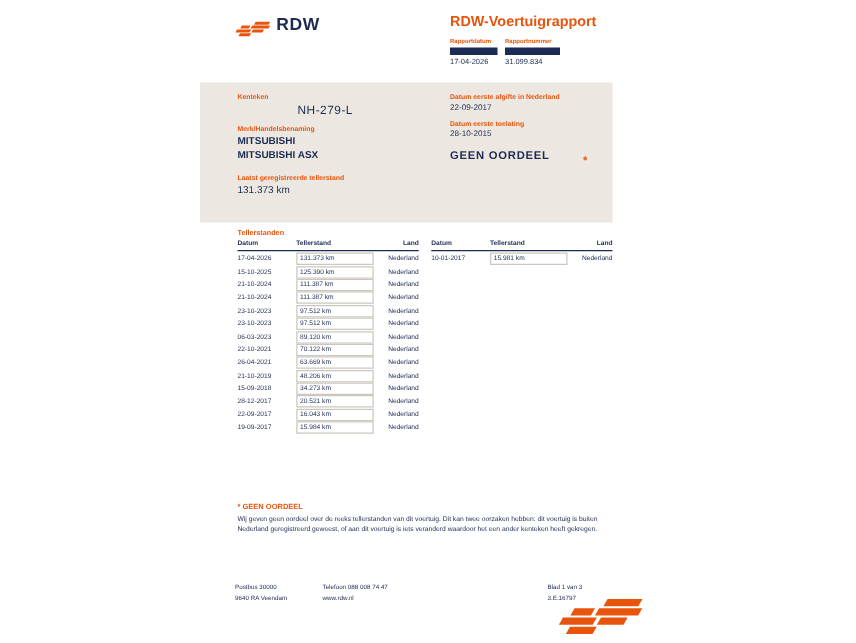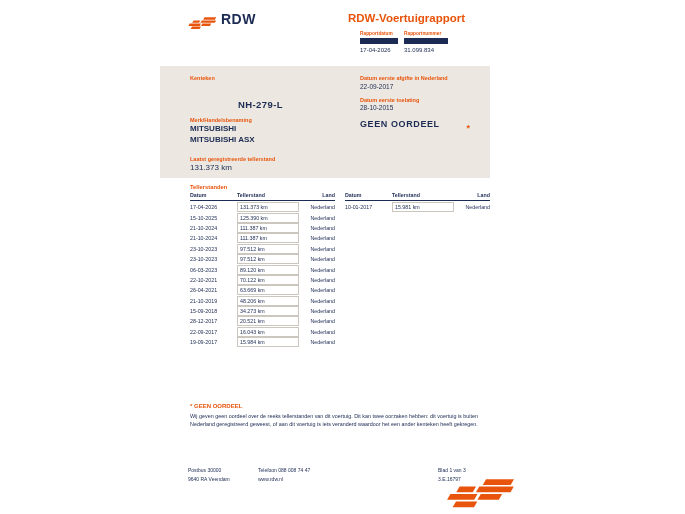--- a/index.html
+++ b/index.html
@@ -3,38 +3,38 @@
 <meta charset="utf-8">
 <style>
   html,body{margin:0;padding:0;background:#ffffff;}
   .page{position:relative;width:685px;height:514px;background:#ffffff;
         font-family:"Liberation Sans", sans-serif;overflow:hidden;color:#1C2B53;}
 
   
   .logo-stripes{position:absolute;left:172px;top:10px;width:48px;height:27px;}
   .logo-text{position:absolute;left:221px;top:11px;font-size:14px;font-weight:bold;
              color:#1C2B53;letter-spacing:0.5px;}
-  .report-title{position:absolute;left:348px;top:12px;font-size:11.5px;font-weight:bold;
+  .report-title{position:absolute;left:360px;top:12px;font-size:11.5px;font-weight:bold;
                 color:#E8540C;}
   .meta{position:absolute;left:360px;top:31px;display:flex;}
   .meta-col{display:flex;flex-direction:column;}
   .meta-col.a{width:44px;}
   .meta-col.b{width:60px;}
   .meta-label{color:#E8540C;font-weight:bold;font-size:4.8px;}
   .meta-bar{height:6px;background:#1C2B53;margin-top:2px;}
   .meta-bar.a{width:38px;}
   .meta-bar.b{width:44px;}
   .meta-value{color:#1C2B53;font-size:6px;margin-top:3px;}
 
   
   .summary-box{position:absolute;left:160px;top:66px;width:330px;height:112px;background:#ECE8E1;}
   .sum-left{position:absolute;left:30px;top:9px;}
   .sum-right{position:absolute;left:200px;top:9px;width:112px;}
   .olabel{color:#E8540C;font-weight:bold;font-size:5.5px;display:block;}
-  .kenteken{font-size:9.5px;font-weight:700;color:#1C2B53;letter-spacing:0.4px;margin:18px 0 7px 0;padding-left:48px;}
+  .kenteken{font-size:9.5px;font-weight:400;color:#1C2B53;letter-spacing:0.4px;margin:2px 0 7px 0;padding-left:48px;}
   .merk{font-size:8px;color:#1C2B53;margin-top:1px;line-height:10px;font-weight:bold;}
   .merk-wrap{margin-bottom:11px;}
   .teller-val{font-size:8px;color:#1C2B53;margin-top:1px;}
   .sum-val{font-size:6.5px;color:#1C2B53;margin:1.5px 0 7px 0;display:block;}
   .verdict{font-size:9px;font-weight:bold;color:#1C2B53;letter-spacing:0.6px;margin-top:8px;}
   .verdict-star{position:absolute;right:20px;top:57px;color:#E8540C;font-size:9px;font-weight:bold;}
 
   
   .section-title{position:absolute;left:190px;top:184px;font-size:5.8px;font-weight:bold;color:#E8540C;}
   .mtable{position:absolute;top:192px;width:145px;}

